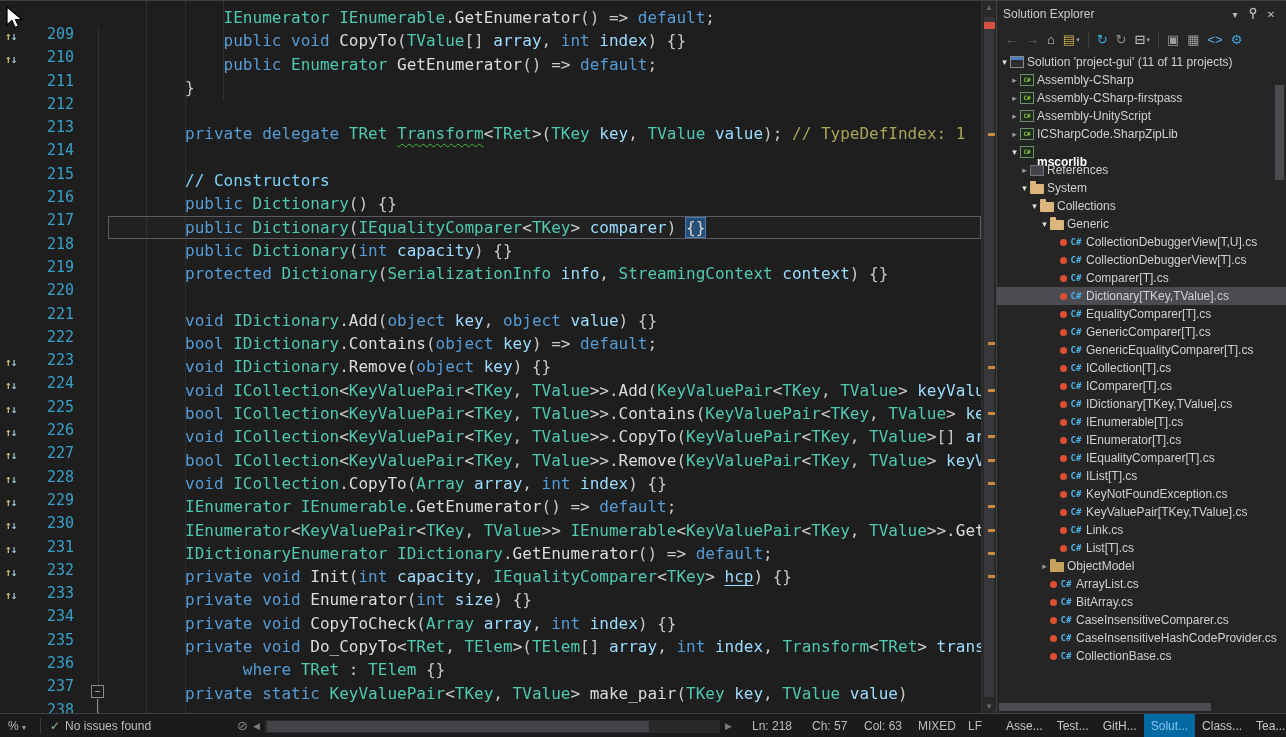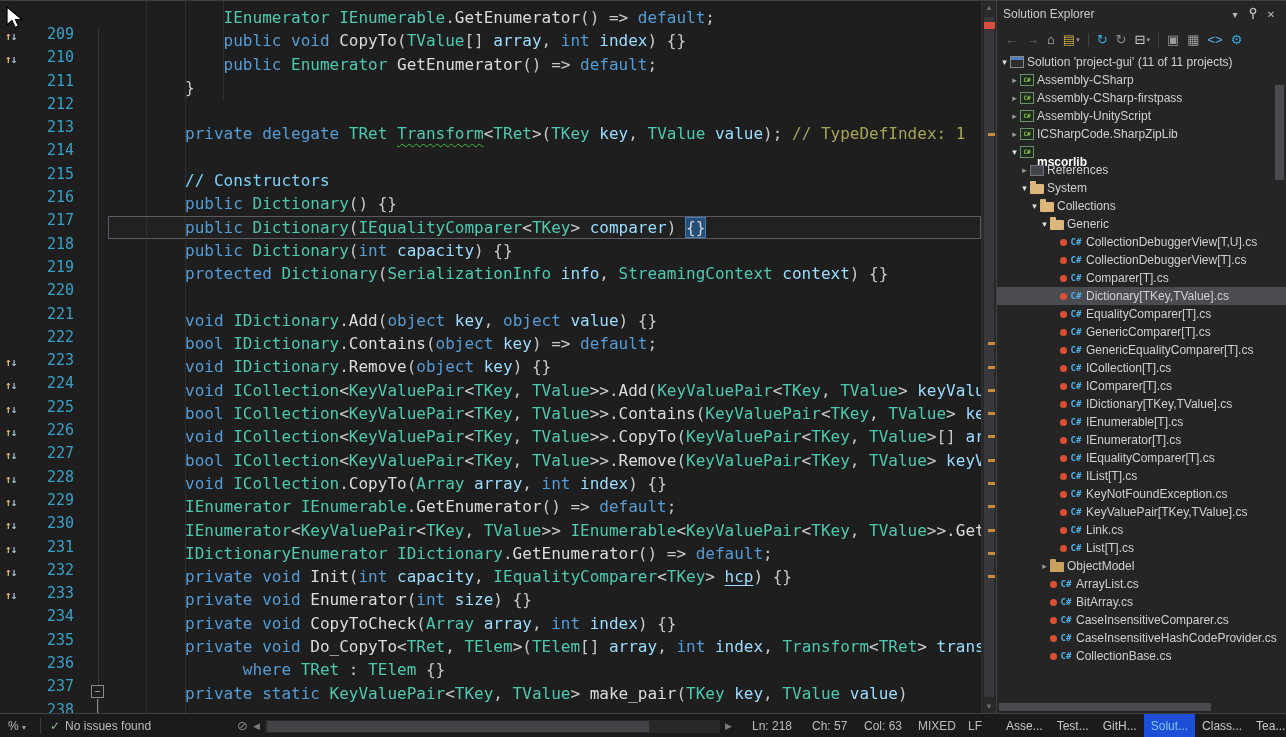--- a/index.html
+++ b/index.html
@@ -86,21 +86,21 @@
   .sb{position:absolute;top:0;height:24px;line-height:24px;white-space:nowrap;}
   .sbsep{position:absolute;top:4px;width:1px;height:16px;background:#3A3A3E;}
   .zoomcaret{font-size:8px;color:#9B9B9B;}
   .health-ic{color:#8FBF8F;margin-right:5px;}
   .supp{color:#8A8A8A;font-size:13px;}
   .hsarrow{color:#7A7A7A;font-size:9px;}
   .hstrack{position:absolute;left:265px;top:6px;width:455px;height:13px;background:#29292A;}
   .hsthumb{position:absolute;left:2px;top:1px;width:382px;height:11px;background:#424247;}
   .ptabs{position:absolute;left:999px;top:0;bottom:0;display:flex;}
   .ptab{padding:0 7px;line-height:24px;font-size:12px;color:#C8C8C8;}
-  .ptab.active{background:#1d4ed8;color:#84C5F0;}
+  .ptab.active{background:#0369a1;color:#84C5F0;}
 </style>
 </head>
 <body>
 
 <div class="app">
   <div class="main">
 
     <div class="editor">
       <svg class="cursor-svg" width="18" height="24">
         <polygon points="2,1 2,19 7,14.5 10,21.5 13.5,20 10.5,13.5 17,13.5" fill="#FFFFFF" stroke="#000000" stroke-width="1.2"></polygon>

